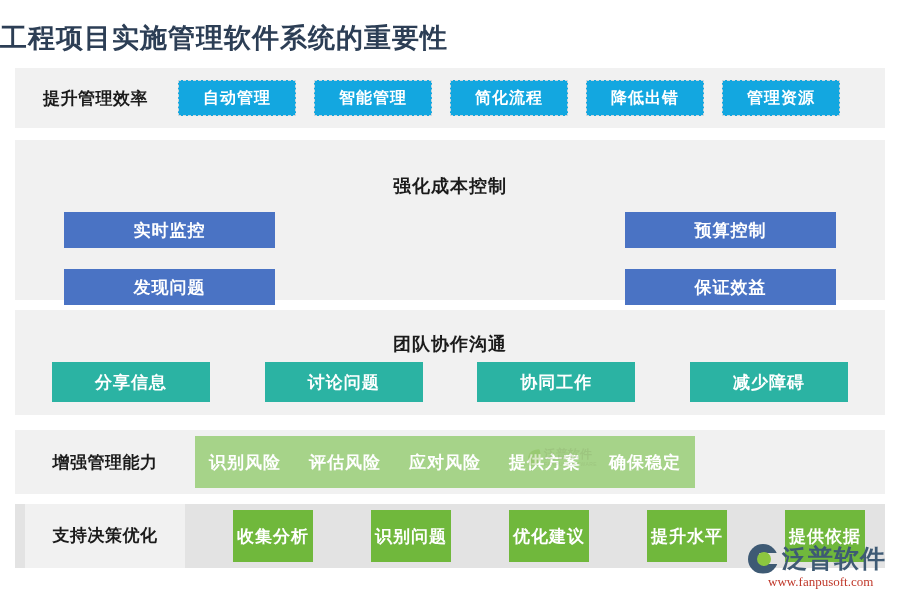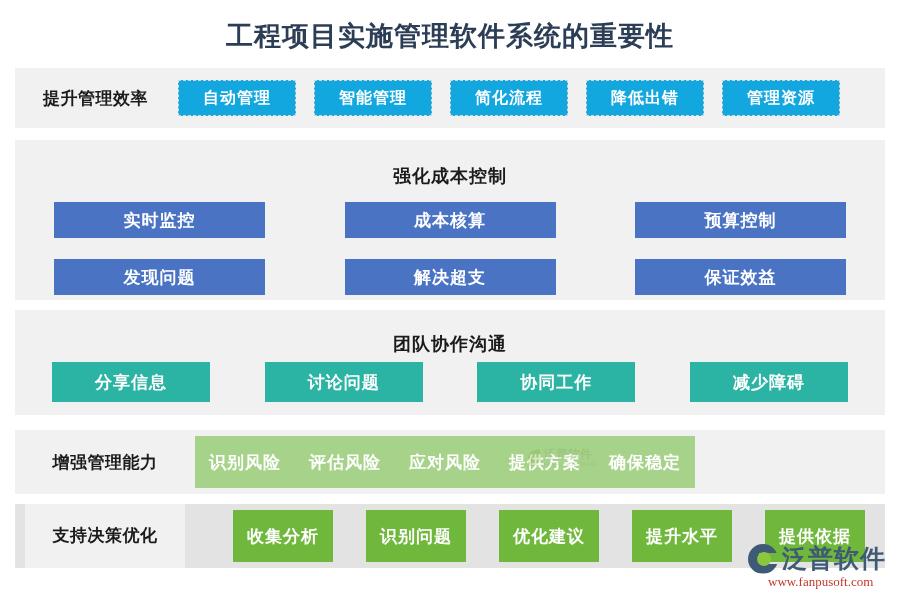--- a/index.html
+++ b/index.html
@@ -11,31 +11,30 @@
   body {
     width: 900px;
     height: 600px;
     overflow: hidden;
     font-family: "Liberation Serif", "DejaVu Serif", serif;
     position: relative;
   }
 
   
   .page-title {
-    text-align: center;
+    text-align: left;
     font-size: 27px;
     font-weight: bold;
     color: #2c3e55;
     letter-spacing: 1px;
     margin: 0;
     padding: 14px 0 0 0;
     height: 48px;
     line-height: 48px;
     box-sizing: border-box;
-    font-family: Liberation Mono, monospace;
   }
 
   
   .panel {
     position: absolute;
     left: 15px;
     width: 870px;
     background: #f1f1f1;
     box-sizing: border-box;
   }
@@ -93,21 +92,21 @@
     border: 1px dashed #cfd8dc;
     width: 118px;
     height: 36px;
     font-size: 16px;
   }
 
   
   #sec-cost {
     top: 140px;
     height: 160px;
-    padding: 2px;
+    padding: 12px;
   }
   .panel-heading {
     text-align: center;
     font-size: 18px;
     font-weight: bold;
     color: #1b1b1b;
     letter-spacing: 1px;
     padding-top: 22px;
   }
   .grid3 {
@@ -177,21 +176,21 @@
     background: #f1f1f1;
     height: 64px;
     line-height: 64px;
   }
   #sec-decision .chips {
     justify-content: space-between;
     padding-right: 20px;
   }
   #sec-decision .chip {
     background: #70b83c;
-    width: 100px;
+    width: 80px;
     height: 52px;
     font-size: 17px;
   }
 
   
   .watermark-center {
     position: absolute;
     left: 528px;
     top: 448px;
     opacity: 0.30;
@@ -293,24 +292,20 @@
 </div>
 
 <div class="panel" id="sec-cost">
   <div class="panel-heading">强化成本控制</div>
   <div class="grid3">
     <div class="col">
       <div class="chip">实时监控</div>
       <div class="chip">发现问题</div>
     </div>
     <div class="col">
-      <div class="chip">成本核算</div>
-      <div class="chip">解决超支</div>
-    </div>
-    <div class="col">
       <div class="chip">预算控制</div>
       <div class="chip">保证效益</div>
     </div>
   </div>
 </div>
 
 <div class="panel" id="sec-team">
   <div class="panel-heading">团队协作沟通</div>
   <div class="chips">
     <div class="chip">分享信息</div>

